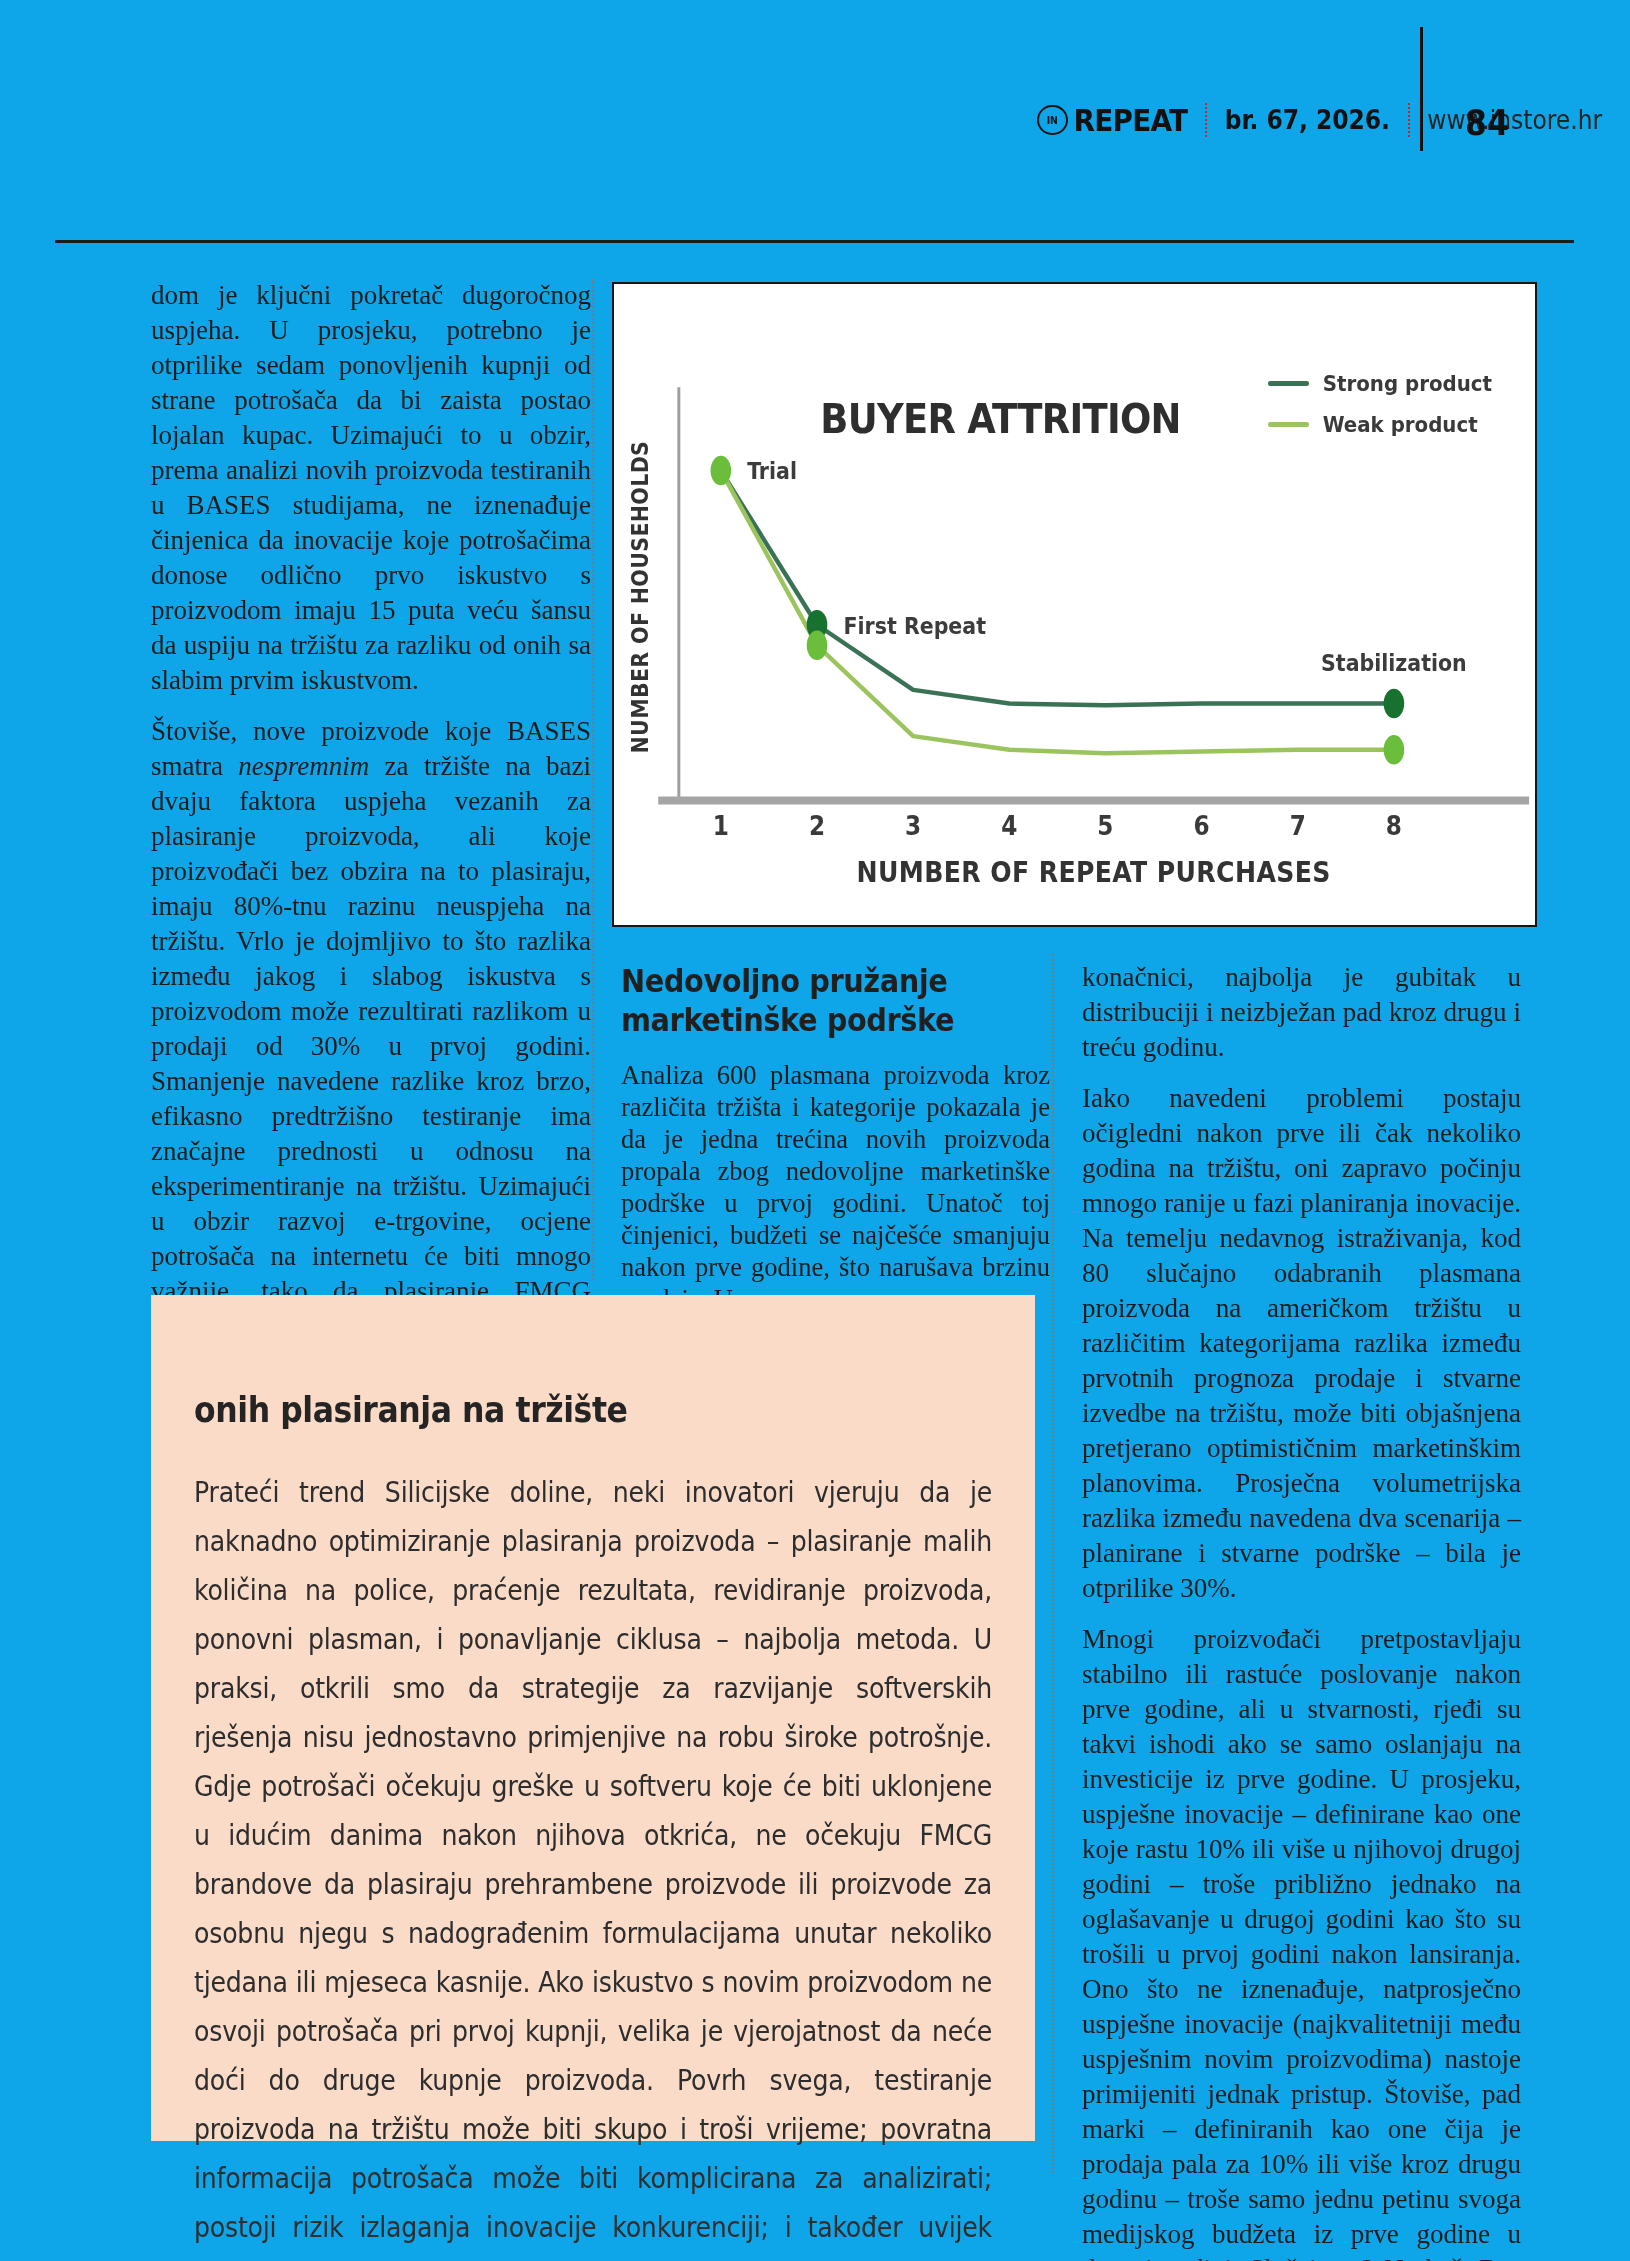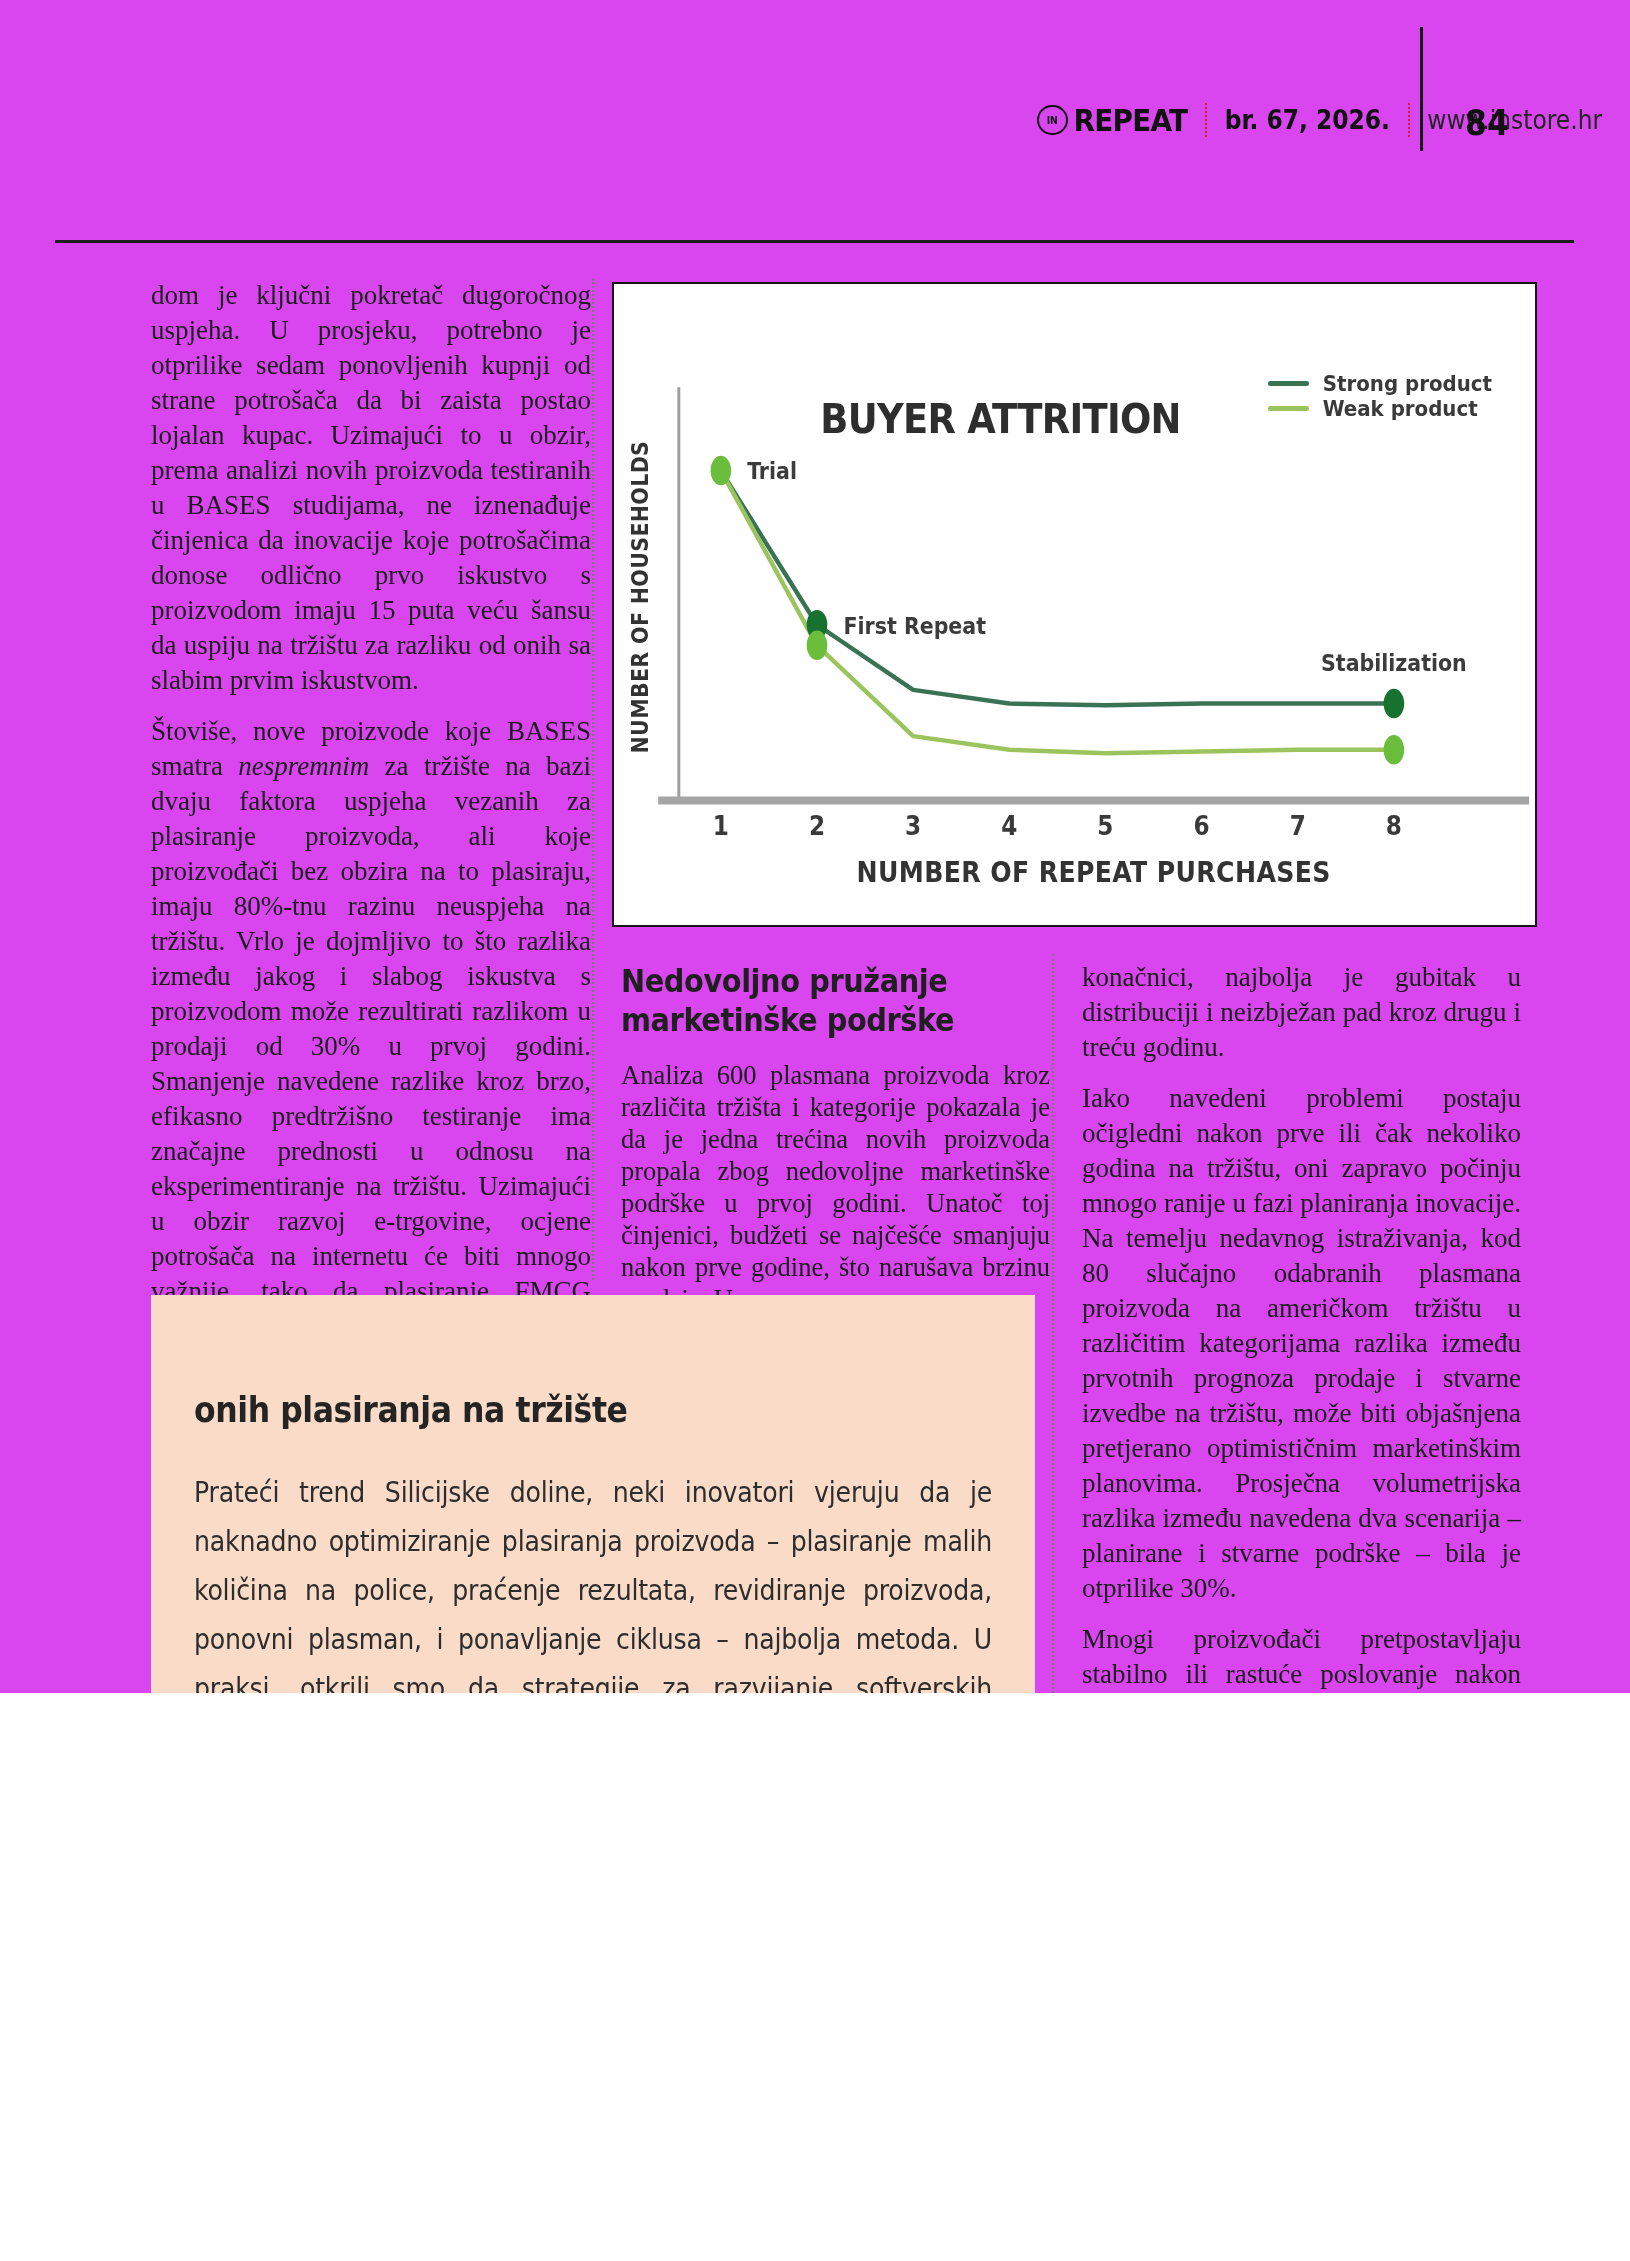--- a/index.html
+++ b/index.html
@@ -1,16 +1,16 @@
 <!DOCTYPE html>
 <html style="font-size:11.8px"><head>
 <meta charset="utf-8">
 <style>
   html,body{margin:0;padding:0;background:#ffffff;}
-  .page{position:relative;width:1631px;height:1693px;background:#d946ef;overflow:hidden;
+  .page{position:relative;width:1631px;height:2261px;background:#0ea5e9;overflow:hidden;
         font-family:"Liberation Serif","DejaVu Serif",serif;color:#1b1b1b;}
 
   
   .hdr-left{position:absolute;left:1037px;top:102px;display:flex;align-items:center;gap:17.7px;
             font-family:"DejaVu Sans","Liberation Sans",sans-serif;font-stretch:condensed;}
   .brand{display:flex;align-items:center;gap:5.9px;}
   .brand-icon{width:26.5px;height:26.5px;border:2.9px solid #111;border-radius:50%;display:flex;
               align-items:center;justify-content:center;font-size:10.3px;font-weight:700;color:#111;}
   .brand-name{font-size:31px;font-weight:800;letter-spacing:-0.7px;color:#111;}
   .red-dot-sep{width:0;height:34px;border-left:2.9px dotted #cc2127;}
@@ -36,21 +36,21 @@
               font-size:32px;line-height:39px;font-weight:700;color:#1f1f1f;letter-spacing:-0.4px;}
   .col-mid .mid-body{margin-top:19px;font-size:26.5px;line-height:32px;text-align:justify;
                      font-family:"Liberation Serif","DejaVu Serif",serif;}
 
   
   .chart-box{position:absolute;left:612px;top:282px;width:921px;height:641px;border:2.9px solid #151515;
              background:#ffffff;margin:0;}
   .chart-title{position:absolute;left:44px;top:111px;width:685px;text-align:center;
                font-family:"DejaVu Sans","Liberation Sans",sans-serif;font-stretch:condensed;
                font-size:41px;font-weight:800;letter-spacing:-0.7px;color:#2e2e2e;}
-  .chart-legend{position:absolute;right:43px;top:87px;display:flex;flex-direction:column;}
+  .chart-legend{position:absolute;right:43px;top:87px;display:flex;flex-direction:column;gap:16px;}
   .legend-row{display:flex;align-items:center;gap:13.3px;}
   .legend-swatch{width:41px;height:5.9px;border-radius:2.2px;background:#888;}
   .legend-label{font-family:"DejaVu Sans","Liberation Sans",sans-serif;font-stretch:condensed;
                 font-size:22px;font-weight:700;color:#3a3a3a;}
   #chart-svg{position:absolute;left:0;top:0;}
   #chart-svg text{font-family:"DejaVu Sans","Liberation Sans",sans-serif;font-stretch:condensed;}
   #chart-svg .tick{font-size:35px;font-weight:700;fill:#3a3a3a;}
   #chart-svg .anno{font-size:31px;font-weight:700;fill:#3c3c3c;}
   #chart-svg .xlabel{font-size:38px;font-weight:800;fill:#333;letter-spacing:0.5px;}
   #chart-svg .ylabel{font-size:31px;font-weight:800;fill:#333;letter-spacing:0.5px;}

